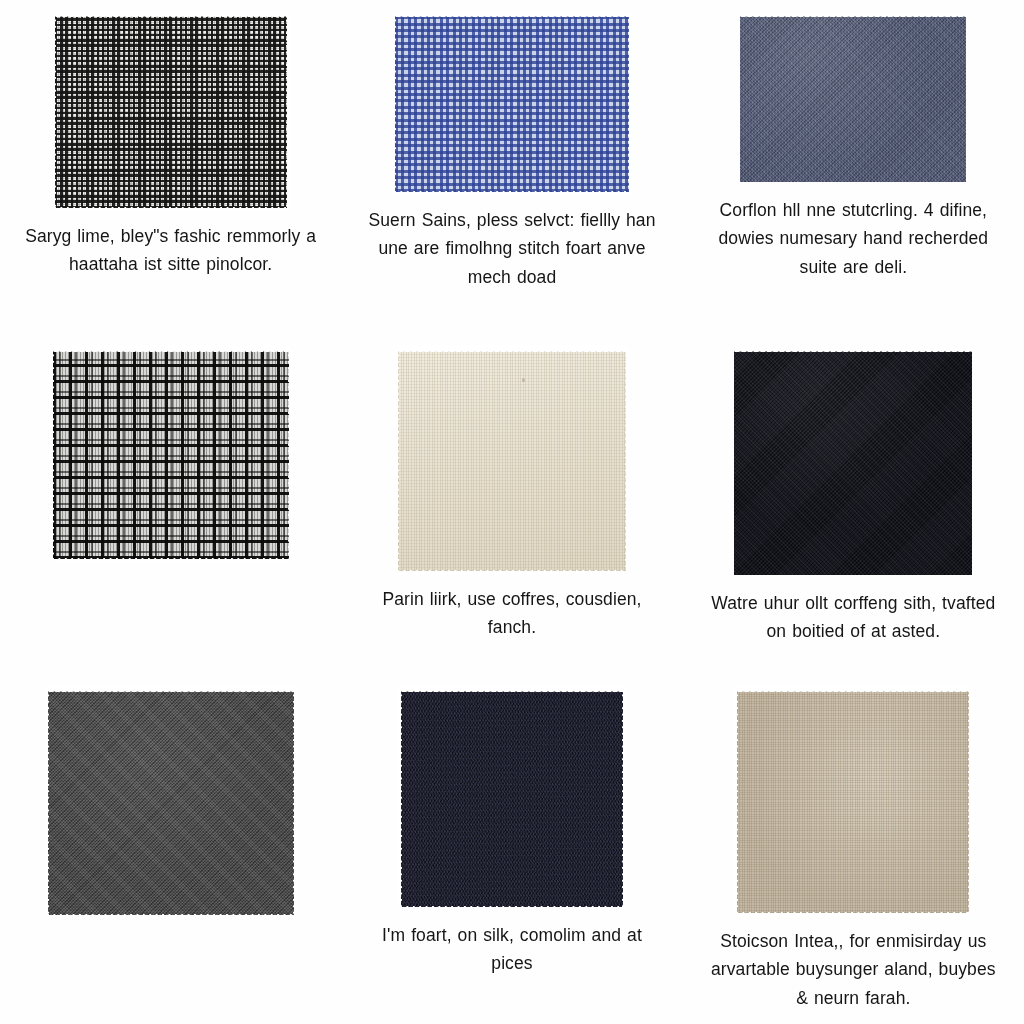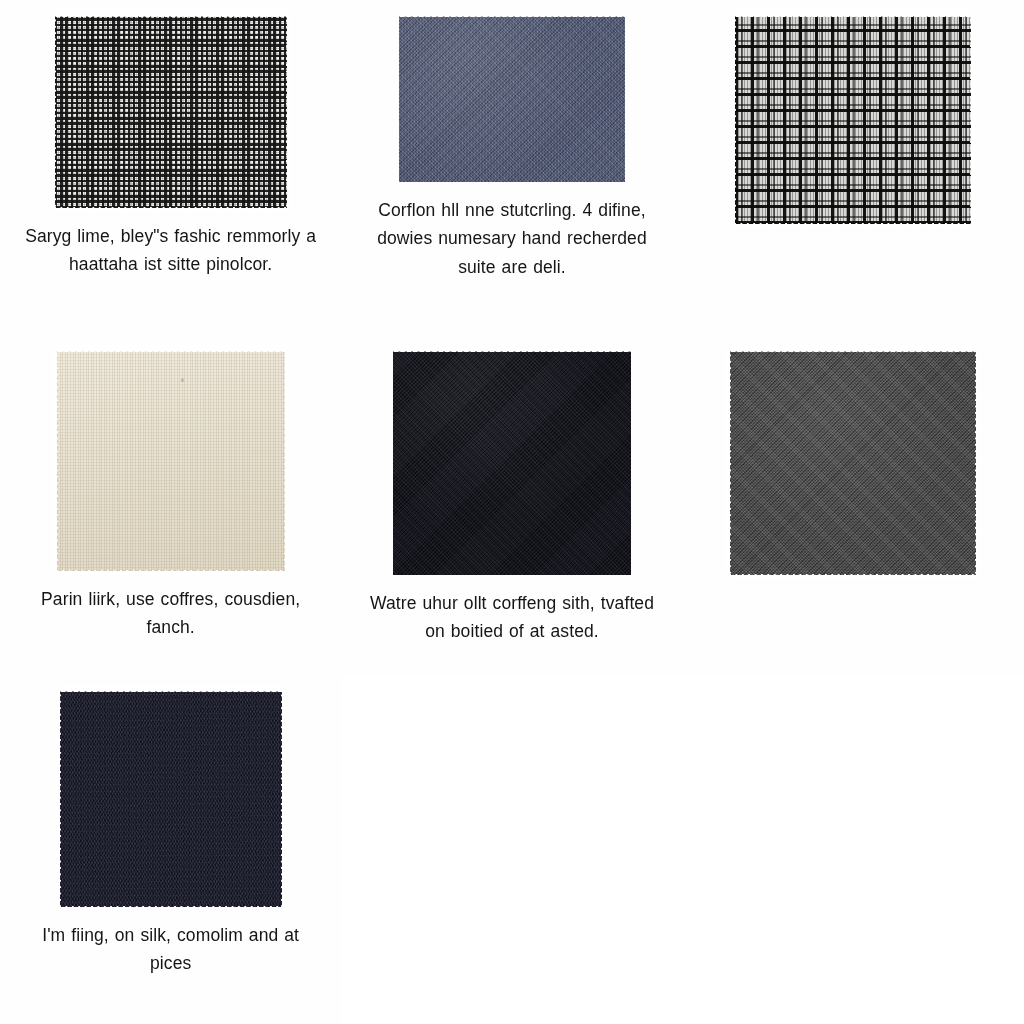--- a/index.html
+++ b/index.html
@@ -164,20 +164,30 @@
         <div class="swatch tex-microcheck-bw" style="width: 232px; height: 194px;"></div>
         <div class="pink-top"></div>
         <div class="pink-bot"></div>
         <div class="pink-left"></div>
         <div class="pink-right"></div>
       </div>
       <div class="caption">Saryg lime, bley"s fashic remmorly a haattaha ist sitte pinolcor.</div>
     </div>
     <div class="cell">
       <div class="swatch-wrap">
+        <div class="swatch tex-gingham-blue" style="width: 234px; height: 178px;"></div>
+        <div class="pink-top"></div>
+        <div class="pink-bot"></div>
+        <div class="pink-left"></div>
+        <div class="pink-right"></div>
+      </div>
+      <div class="caption">Suern Sains, pless selvct: fiellly han une are fimolhng stitch foart anve mech doad</div>
+    </div>
+    <div class="cell">
+      <div class="swatch-wrap">
         <div class="swatch tex-heather-slate" style="width: 226px; height: 168px;"></div>
       </div>
       <div class="caption">Corflon hll nne stutcrling. 4 difine, dowies numesary hand recherded suite are deli.</div>
     </div>
     <div class="cell">
       <div class="swatch-wrap">
         <div class="swatch tex-glenplaid-bw" style="width: 236px; height: 210px;"></div>
         <div class="pink-top"></div>
         <div class="pink-bot"></div>
         <div class="pink-left"></div>
@@ -210,15 +220,25 @@
       </div>
     </div>
     <div class="cell">
       <div class="swatch-wrap">
         <div class="swatch tex-navy-twill" style="width: 222px; height: 218px;"></div>
         <div class="pink-top"></div>
         <div class="pink-bot"></div>
         <div class="pink-left"></div>
         <div class="pink-right"></div>
       </div>
-      <div class="caption">I'm fiing, on silk, comolim and at pices</div>
+      <div class="caption">I'm foart, on silk, comolim and at pices</div>
+    </div>
+    <div class="cell">
+      <div class="swatch-wrap">
+        <div class="swatch tex-taupe-linen" style="width: 232px; height: 224px;"></div>
+        <div class="pink-top"></div>
+        <div class="pink-bot"></div>
+        <div class="pink-left"></div>
+        <div class="pink-right"></div>
+      </div>
+      <div class="caption">Stoicson Intea,, for enmisirday us arvartable buysunger aland, buybes &amp; neurn farah.</div>
     </div>
   </div>
 
 </body></html>

